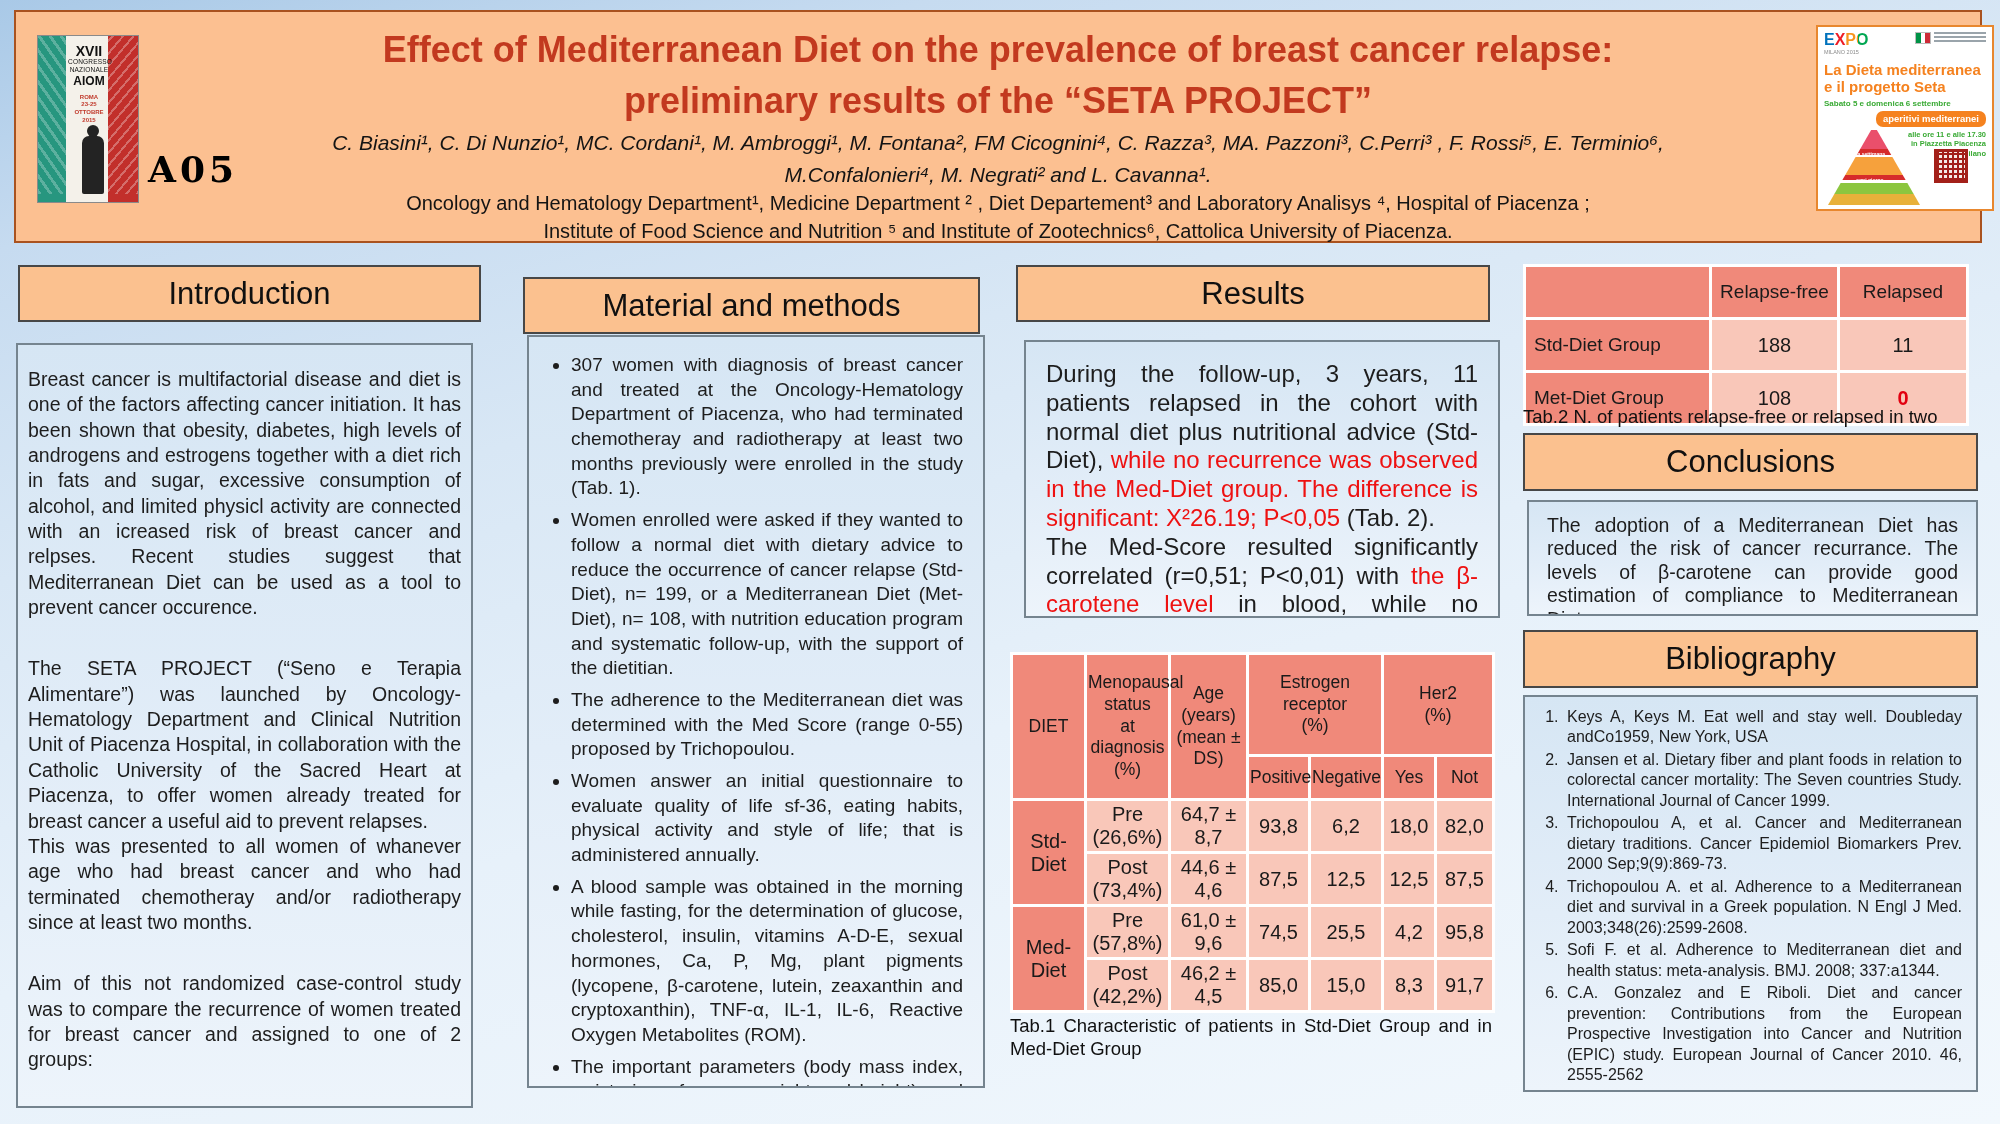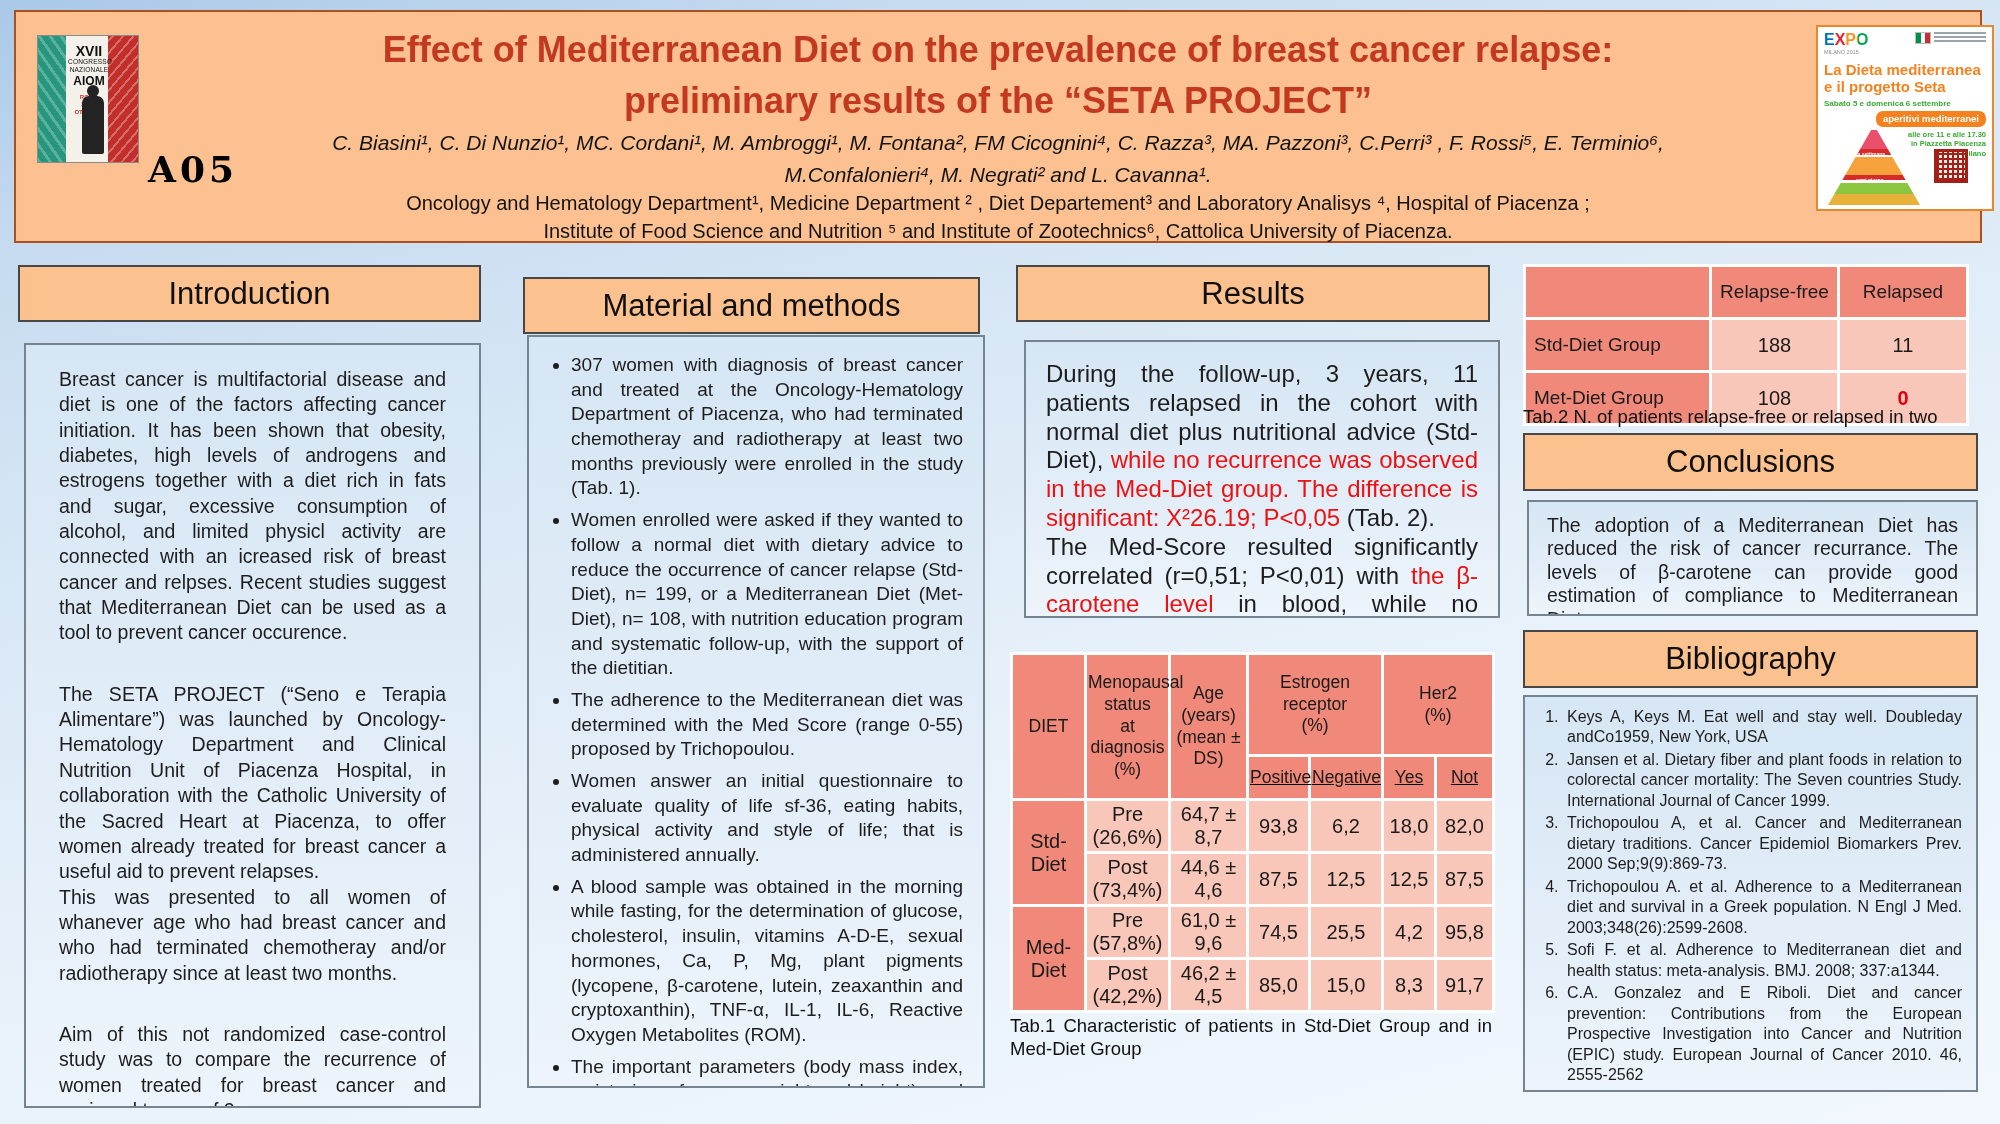--- a/index.html
+++ b/index.html
@@ -8,21 +8,21 @@
 
   
   .banner { position:absolute; left:14px; top:10px; width:1968px; height:233px;
     background:#fcc091; border:2px solid #a9521f; box-sizing:border-box; }
   .banner-inner { text-align:center; padding-top:12px; }
   .title-line { color:#c2391f; font-weight:bold; font-size:36px; line-height:1.42; }
   .authors-line { color:#141414; font-style:italic; font-size:21px; line-height:1.4; margin-top:2px; }
   .affil-line { color:#141414; font-size:20px; line-height:1.4; }
 
   
-  .congress { position:absolute; left:22px; top:24px; width:100px; height:126px;
+  .congress { position:absolute; left:22px; top:24px; width:100px; height:166px;
     background:linear-gradient(90deg,#27967f 0%,#27967f 28%,#f4f1ea 28%,#f4f1ea 70%,#c22f2b 70%,#c22f2b 100%);
     box-shadow:0 0 0 1px #8a8a8a; overflow:hidden; }
   .congress:before { content:""; position:absolute; left:0; top:0; width:28px; height:158px;
     background:repeating-linear-gradient(55deg, rgba(255,255,255,.25) 0 3px, transparent 3px 9px); }
   .congress:after { content:""; position:absolute; right:0; top:0; width:30px; height:158px;
     background:repeating-linear-gradient(-50deg, rgba(255,255,255,.3) 0 2px, transparent 2px 8px); }
   .congress-text { position:absolute; left:30px; top:8px; width:42px; text-align:center; z-index:2; }
   .congress-xvii { font-weight:bold; font-size:14px; color:#111; line-height:1; }
   .congress-small { font-size:6.5px; color:#111; line-height:1.25; letter-spacing:.2px; }
   .congress-aiom { font-weight:bold; font-size:12px; color:#111; line-height:1.2; }
@@ -69,21 +69,21 @@
     display:flex; align-items:center; justify-content:center; font-size:31px; color:#101010; }
   .panel { position:absolute; background:linear-gradient(180deg,#d6e6f4 0%,#e2edf8 55%,#edf4fb 100%);
     border:2px solid #75848f; box-sizing:border-box; color:#1d1d1d; overflow:hidden; }
 
   .head-intro { left:18px; top:265px; width:463px; height:57px; }
   .head-methods { left:523px; top:277px; width:457px; height:57px; }
   .head-results { left:1016px; top:265px; width:474px; height:57px; }
   .head-conclusions { left:1523px; top:433px; width:455px; height:58px; }
   .head-biblio { left:1523px; top:630px; width:455px; height:58px; }
 
-  .panel-intro { left:24px; top:343px; width:457px; height:765px; padding:22px 33px; font-size:19.5px; line-height:1.3; text-align:justify; }
+  .panel-intro { left:16px; top:343px; width:457px; height:765px; padding:22px 10px; font-size:19.5px; line-height:1.3; text-align:justify; }
   .panel-intro p { margin:0; }
   .panel-intro .gap { height:18px; }
   .red { color:#ee1111; }
 
   .panel-methods { left:527px; top:335px; width:458px; height:753px; padding:16px 20px 4px 16px; font-size:19px; line-height:1.3; }
   .panel-methods ul { margin:0; padding-left:26px; }
   .panel-methods li { margin-bottom:7px; text-align:justify; }
 
   .panel-results { left:1016px; top:340px; width:476px; height:278px; padding:18px 20px; font-size:24px; line-height:1.2; text-align:justify;margin-left:8px; }
   .panel-results p { margin:0; }
@@ -105,21 +105,21 @@
   .table2 th { font-size:19px; height:48px; }
   .table2 .lbl { text-align:left; padding-left:8px; font-size:19px; }
   .table2 td { font-size:20px; height:40px; }
   .zero-red { color:#e20010; font-weight:bold; }
   .cap2 { position:absolute; left:1523px; top:406px; width:455px; font-size:18.5px; color:#101010; }
 
   .table1 { position:absolute; left:1010px; top:652px; width:482px; }
   .table1 th { font-size:17.5px; line-height:1.25; }
   .table1 td { font-size:20px; height:48px; line-height:1.15; }
   .table1 .tier1 { height:102px; }
-  .table1 .tier2 { height:44px;text-decoration:underline; }
+  .table1 .tier2 { height:44px; }
   .cap1 { position:absolute; left:1010px; top:1014px; width:482px; font-size:18.5px; line-height:1.25; color:#101010; text-align:justify; }
 </style>
 </head>
 <body>
 
 <div class="poster">
 
   <div class="banner">
     <div class="congress">
       <div class="congress-text">

